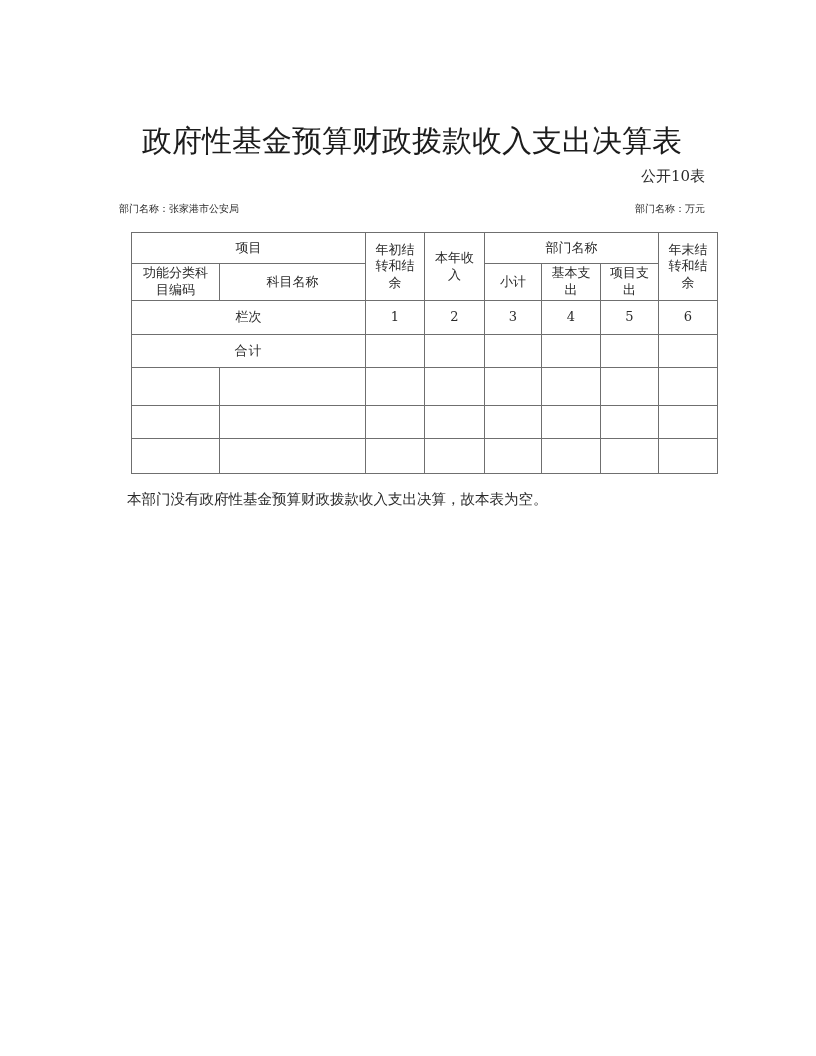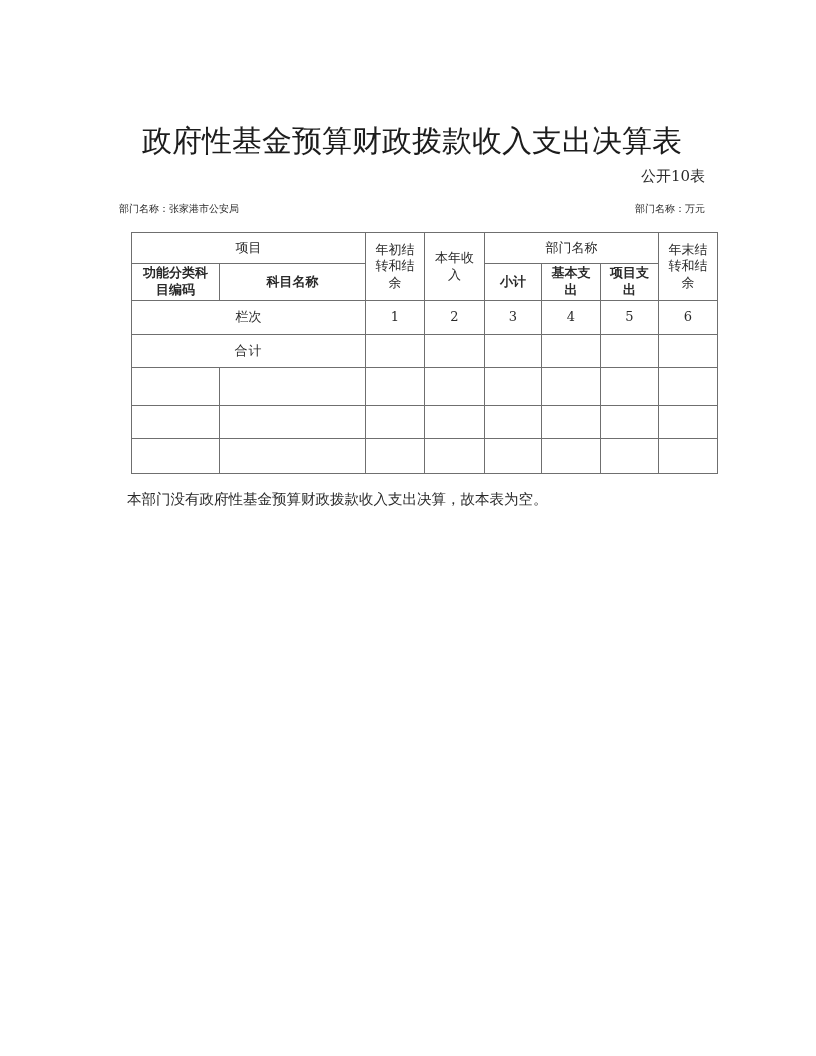--- a/index.html
+++ b/index.html
@@ -61,21 +61,21 @@
     text-align: center;
     vertical-align: middle;
     font-size: 13px;
     line-height: 1.28;
     padding: 1px 2px;
     overflow: hidden;
     color: #2a2a2a;
   }
   .wrap { white-space: pre-line; }
   .r1 { height: 31px; }
-  .r2 { height: 37px; font-weight: bold; }
+  .r2 { height: 37px; }
   .r3 { height: 34px; }
   .r4 { height: 33px; }
   .r5 { height: 38px; }
   .r6 { height: 33px; }
   .r7 { height: 35px; }
   .total-label {
     font-size: 15px;
     font-weight: normal;
     letter-spacing: 1px;
     color: #1c1c1c;

